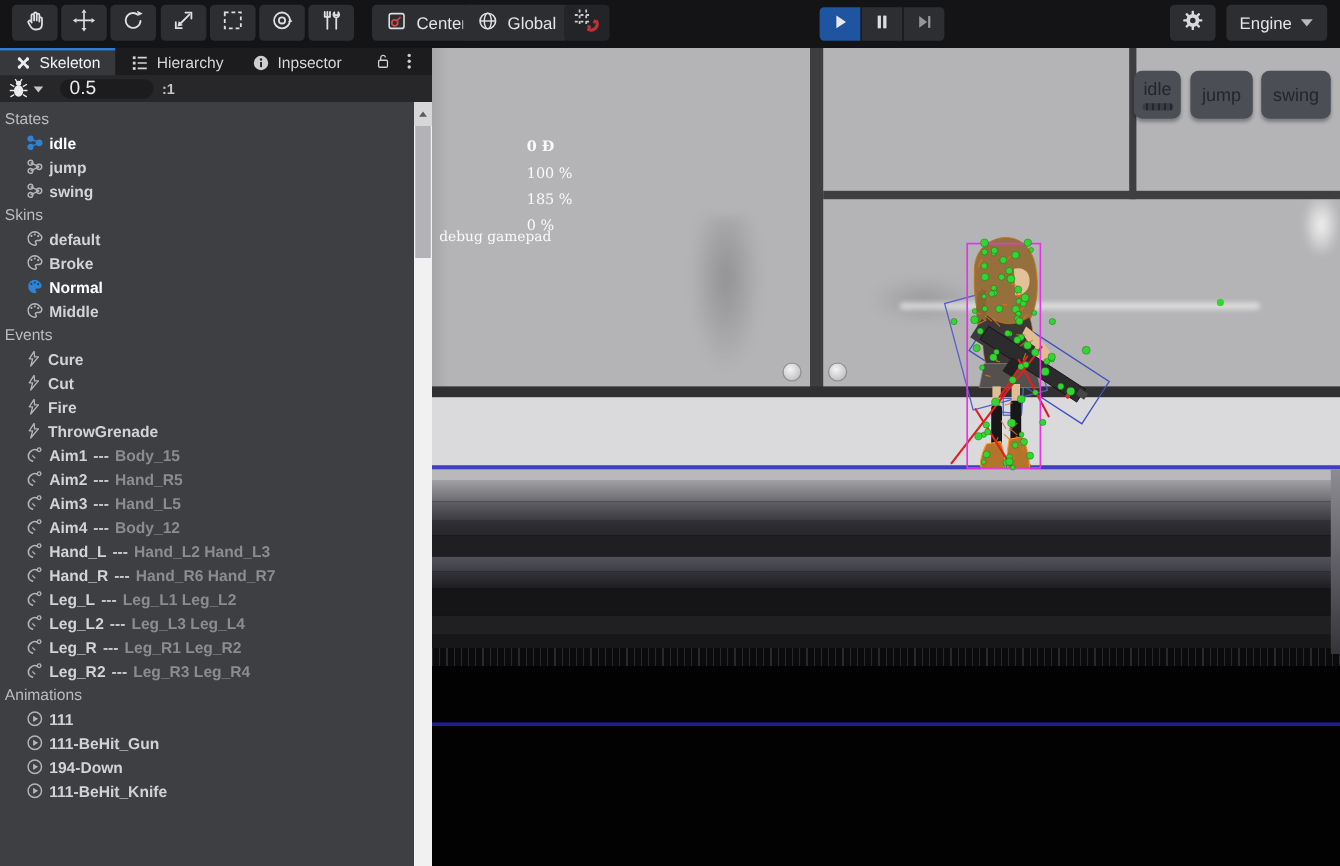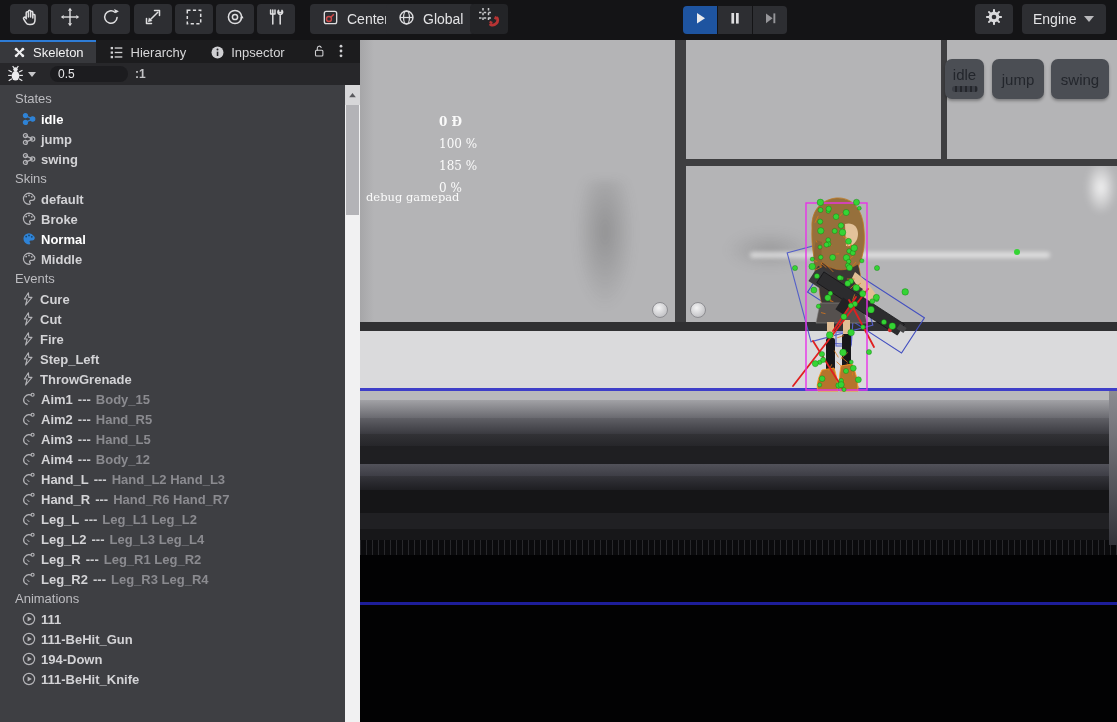--- a/index.html
+++ b/index.html
@@ -13,23 +13,23 @@
   .wbtn{height:30px;top:4px;background:#2d2e32;border-radius:4px;display:flex;align-items:center;
         gap:7px;padding:0 11px;color:#e3e3e5;font-size:14px;}
   .playbtn{width:34px;height:28px;top:6px;display:flex;align-items:center;justify-content:center;background:#2d2e32;}
   
   #leftpanel{left:0;top:40px;width:360px;height:682px;background:#3e3f43;}
   #tabbar{left:0;top:0;width:360px;height:23px;background:#1c1c1e;display:flex;position:absolute;}
   .tab{height:23px;display:flex;align-items:center;gap:6px;padding:0 12px;color:#d6d6d8;font-size:13px;border-top:2px solid transparent;box-sizing:border-box;}
   .tab.active{background:#37383c;border-top:2px solid #2e7cd6;color:#f2f2f3;}
   #zoomrow{left:0;top:23px;width:360px;height:22px;background:#27272a;display:flex;align-items:center;position:absolute;}
   #zoominput{width:62px;height:16px;background:#1c1c1f;border:none;border-radius:8px;color:#e8e8ea;
-             font-size:12px;padding:0 8px;font-family:"Liberation Sans",sans-serif;}
+             font-size:16px;padding:0 8px;font-family:"Liberation Sans",sans-serif;}
   #tree{left:0;top:49px;width:345px;position:absolute;}
-  .sect-h{height:20px;line-height:20px;color:#bcbcc0;font-size:13px;padding-left:15px;}
+  .sect-h{height:20px;line-height:20px;color:#bcbcc0;font-size:13px;padding-left:4px;}
   .trow{height:20px;display:flex;align-items:center;padding-left:22px;gap:5px;}
   .trow .lbl{font-size:13px;color:#d3d3d6;font-weight:bold;white-space:nowrap;}
   .trow.active .lbl{color:#ffffff;}
   .trow .sep{font-size:13px;color:#cdcdd0;font-weight:bold;}
   .trow .tgt{font-size:13px;color:#8b8b90;font-weight:bold;white-space:nowrap;}
   
   #vscroll{left:345px;top:45px;width:15px;height:637px;background:#f1f1f2;position:absolute;}
   #scroll-up{left:0;top:0;width:15px;height:20px;background:#d7d7d9;display:flex;align-items:center;justify-content:center;}
   #scroll-thumb{left:1px;top:20px;width:13px;height:110px;background:#b3b3b7;}
   
@@ -365,28 +365,20 @@
         </span>
         <span class="lbl">Cut</span>
       </div>
       <div class="trow">
         <span style="display: flex; align-items: center;">
           <svg width="13" height="14" viewBox="0 0 13 14">
             <polygon points="6.4,0.8 2.4,7 5.2,7 3.6,13 10,5.4 6.8,5.4" fill="none" stroke="#b4b4b8" stroke-width="1.1" stroke-linejoin="round"></polygon>
           </svg>
         </span>
         <span class="lbl">Fire</span>
-      </div>
-      <div class="trow">
-        <span style="display: flex; align-items: center;">
-          <svg width="13" height="14" viewBox="0 0 13 14">
-            <polygon points="6.4,0.8 2.4,7 5.2,7 3.6,13 10,5.4 6.8,5.4" fill="none" stroke="#b4b4b8" stroke-width="1.1" stroke-linejoin="round"></polygon>
-          </svg>
-        </span>
-        <span class="lbl">Step_Left</span>
       </div>
       <div class="trow">
         <span style="display: flex; align-items: center;">
           <svg width="13" height="14" viewBox="0 0 13 14">
             <polygon points="6.4,0.8 2.4,7 5.2,7 3.6,13 10,5.4 6.8,5.4" fill="none" stroke="#b4b4b8" stroke-width="1.1" stroke-linejoin="round"></polygon>
           </svg>
         </span>
         <span class="lbl">ThrowGrenade</span>
       </div>
       <div class="trow">

